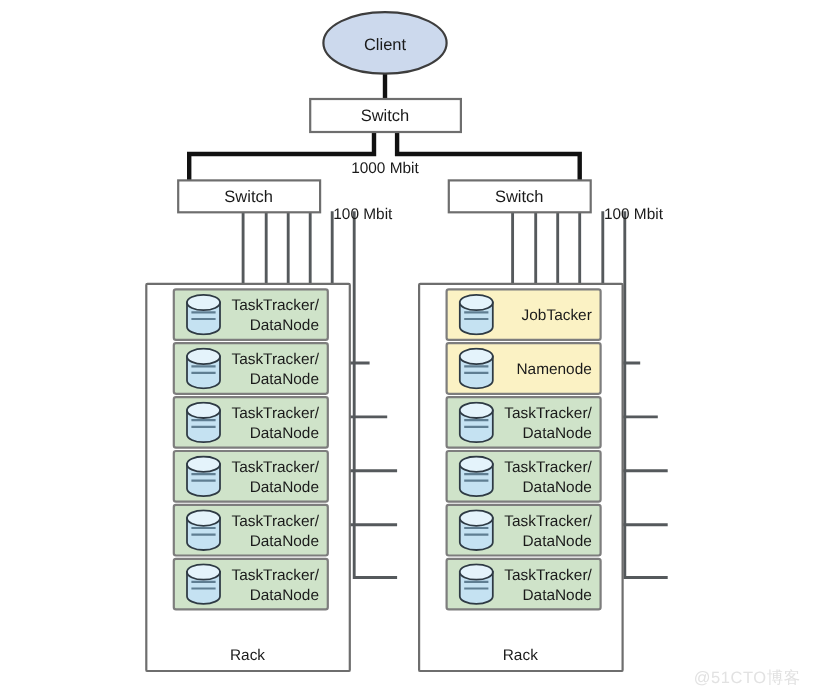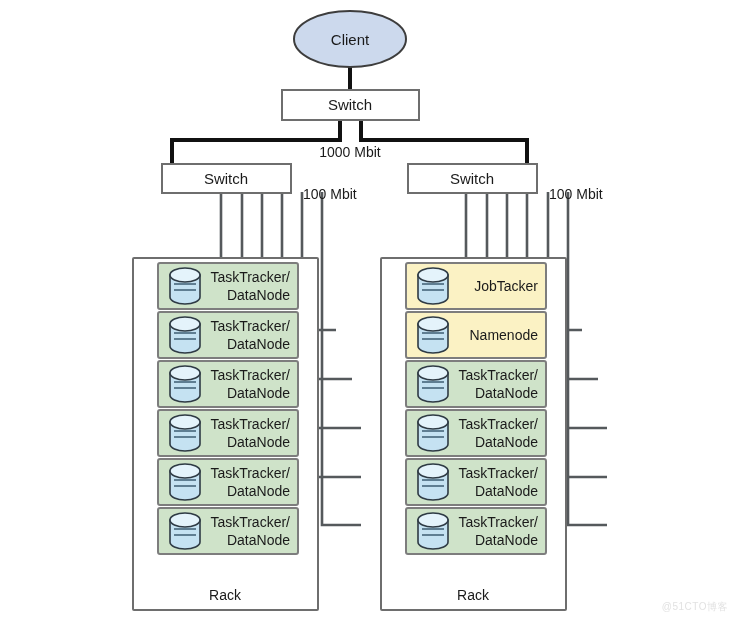--- a/index.html
+++ b/index.html
@@ -32,23 +32,23 @@
   }
   .client-label { font-size: 15px; }
   .box-label    { font-size: 15px; }
   .edge-label   { font-size: 14px; }
   .rack-label   { font-size: 14px; }
   .node-label   { font-size: 14px; }
 
   .watermark {
     position: absolute;
     right: 12px;
-    bottom: 16px;
+    bottom: 4px;
     font-family: "Liberation Sans", sans-serif;
-    font-size: 10px;
+    font-size: 15px;
     color: #e2e2e2;
     letter-spacing: 0.5px;
     user-select: none;
   }
 </style>
 </head>
 <body>
 
 <div id="diagram-root">
   <svg width="740" height="630" viewBox="0 0 740 630" xmlns="http://www.w3.org/2000/svg">

